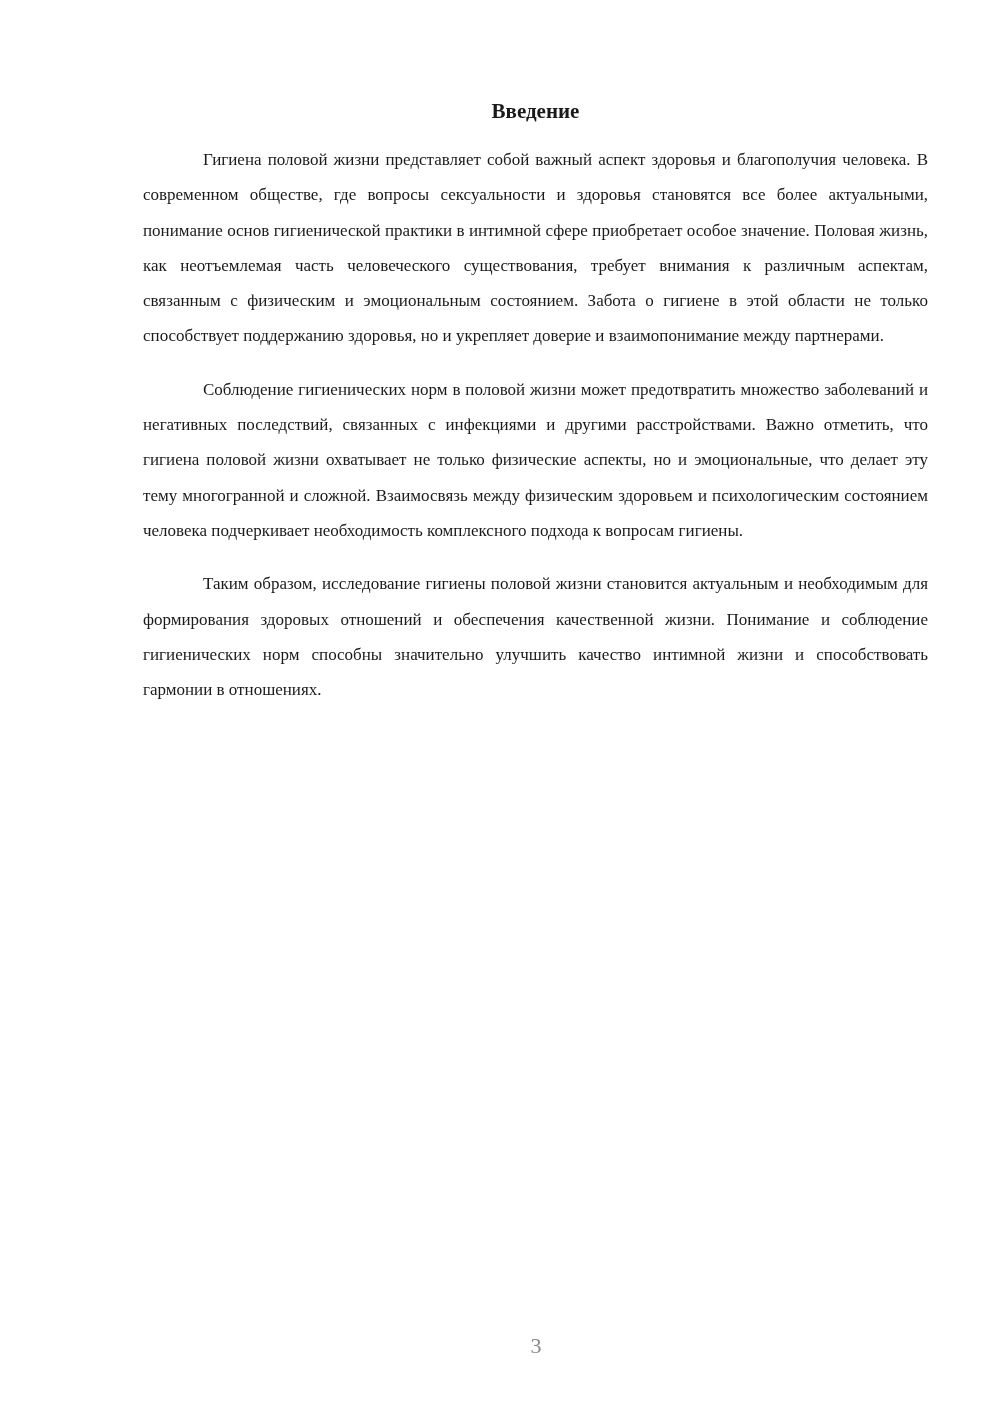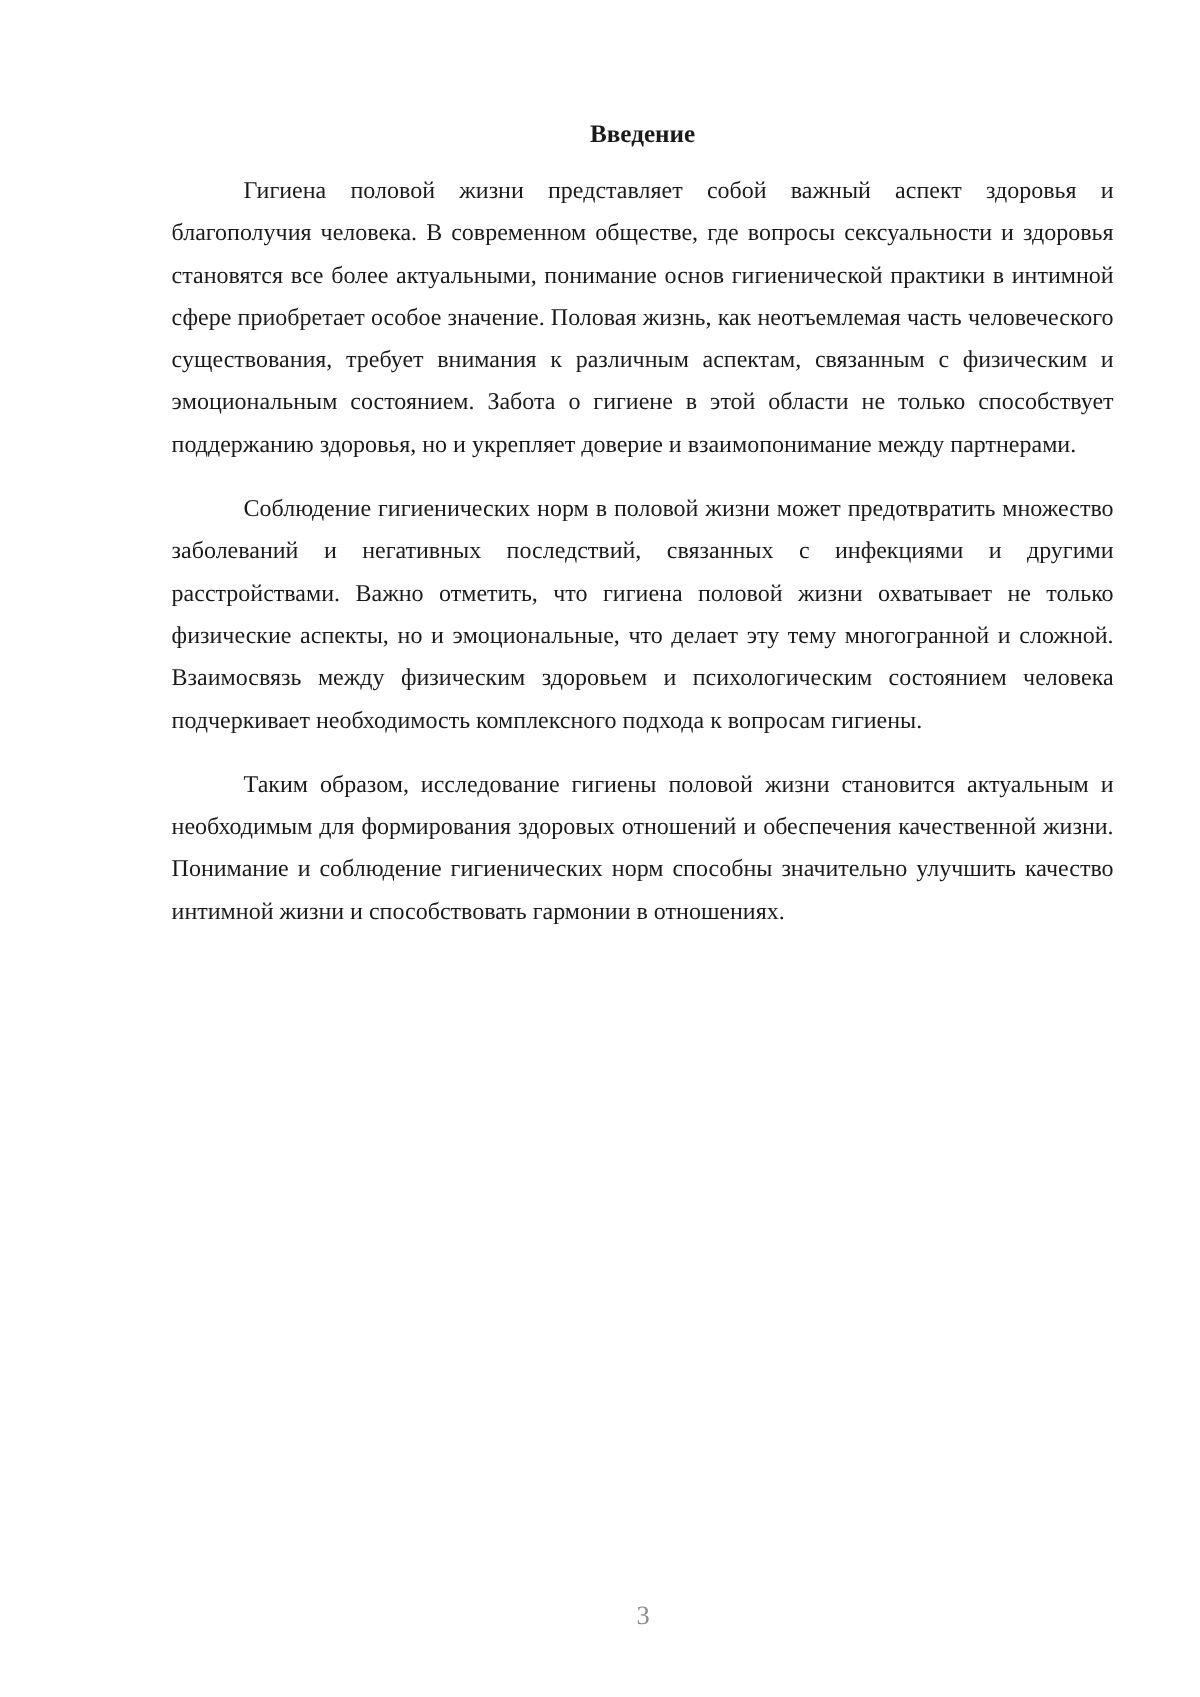--- a/index.html
+++ b/index.html
@@ -34,21 +34,21 @@
       color: #1a1a1a;
     }
     .body-text {
       position: absolute;
       left: 143px;
       width: 785px;
       top: 142px;
     }
     .para {
       margin: 0 0 18px 0;
-      font-size: 20px;
+      font-size: 17px;
       line-height: 35.3px;
       text-align: justify;
       text-indent: 60px;
       color: #1a1a1a;
     }
     .page-number {
       position: absolute;
       left: 0;
       width: 1072px;
       top: 1333px;

